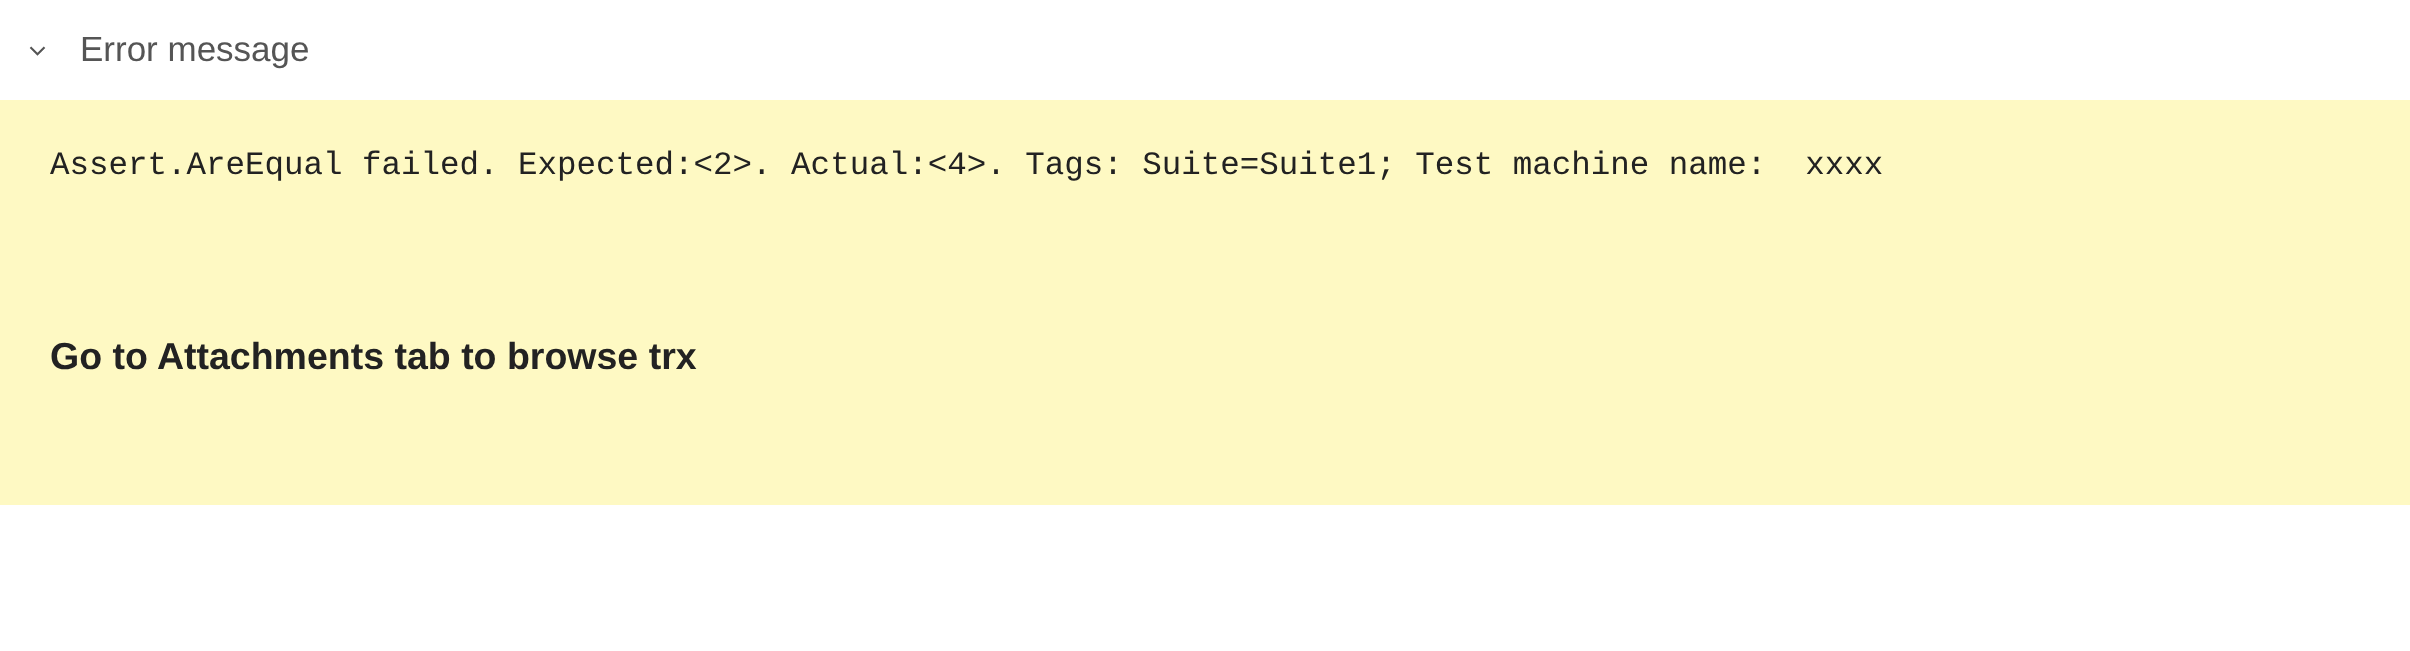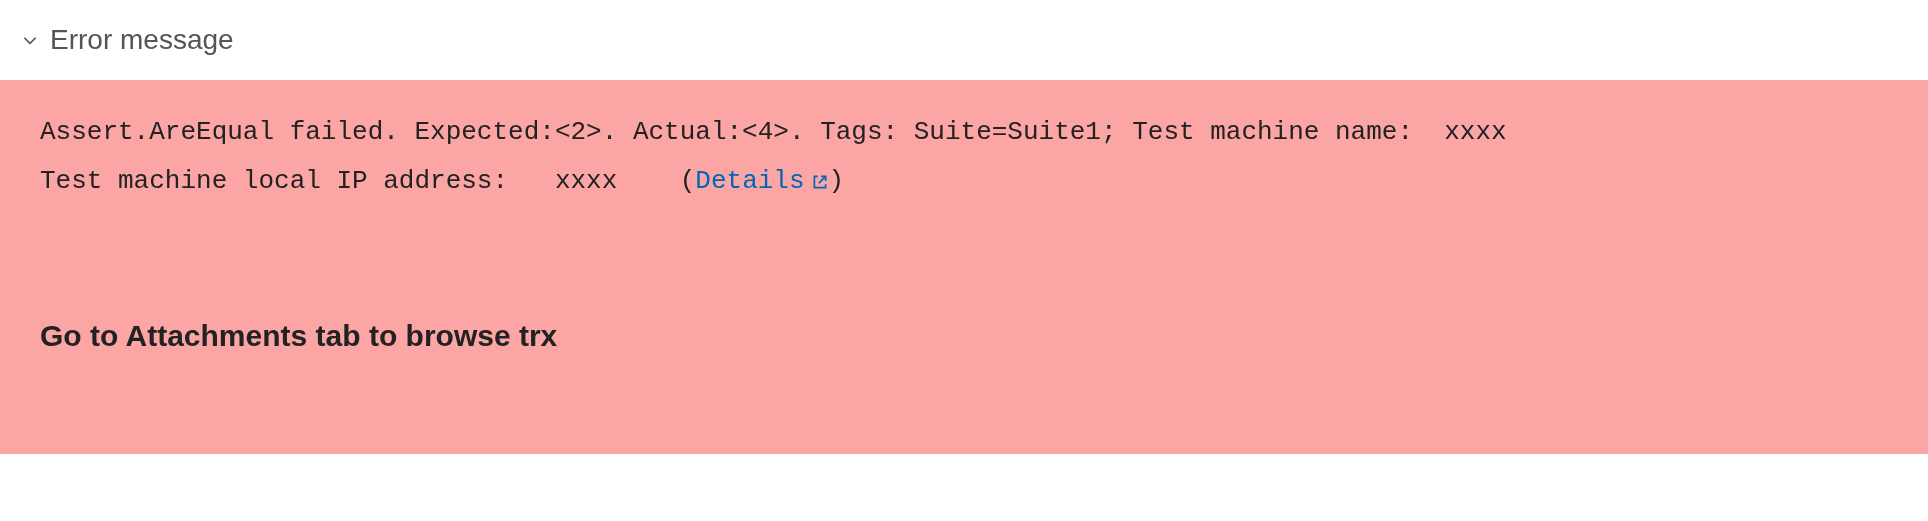--- a/index.html
+++ b/index.html
@@ -10,41 +10,41 @@
     body {
       font-family: "Segoe UI", -apple-system, BlinkMacSystemFont, sans-serif;
       background: #ffffff;
       color: #333333;
       width: 1928px;
       padding: 0;
     }
     .section-header {
       display: flex;
       align-items: center;
-      gap: 10px;
+      gap: 24px;
       padding: 24px 20px 24px 20px;
       color: #555555;
       font-size: 28px;
       font-weight: 400;
       cursor: pointer;
       user-select: none;
     }
     .chevron {
       display: inline-flex;
       align-items: center;
       justify-content: center;
       width: 20px;
       height: 20px;
     }
     .chevron svg {
       width: 18px;
       height: 18px;
     }
     .error-body {
-      background: #fca5a5;
+      background: #fef9c3;
       padding: 28px 40px 90px 40px;
       font-family: Consolas, "Courier New", monospace;
       font-size: 26px;
       line-height: 1.9;
       color: #222222;
     }
     .error-body .line {
       white-space: pre-wrap;
       margin: 0;
     }
@@ -79,19 +79,14 @@
   <span class="chevron">
     <svg viewBox="0 0 16 16" fill="none" stroke="#555555" stroke-width="1.5">
       <polyline points="3,6 8,11 13,6"></polyline>
     </svg>
   </span>
   <span>Error message</span>
 </div>
 
 <div class="error-body">
   <div class="line"><span>Assert.AreEqual failed. Expected:&lt;2&gt;. Actual:&lt;4&gt;. Tags: Suite=Suite1; Test machine name:  </span><span>xxxx</span></div>
-  <div class="line"><span>Test machine local IP address:   </span><span>xxxx</span><span>    (</span><a class="details-link"><span>Details</span><span class="external-icon"><svg viewBox="0 0 16 16" fill="none" stroke="#0066b8" stroke-width="1.5">
-            <path d="M6 3H3v10h10v-3"></path>
-            <path d="M9 3h4v4"></path>
-            <path d="M13 3L7 9"></path>
-          </svg></span></a><span>)</span></div>
   <div class="hint">Go to Attachments tab to browse trx</div>
 </div>
 
 </body></html>

